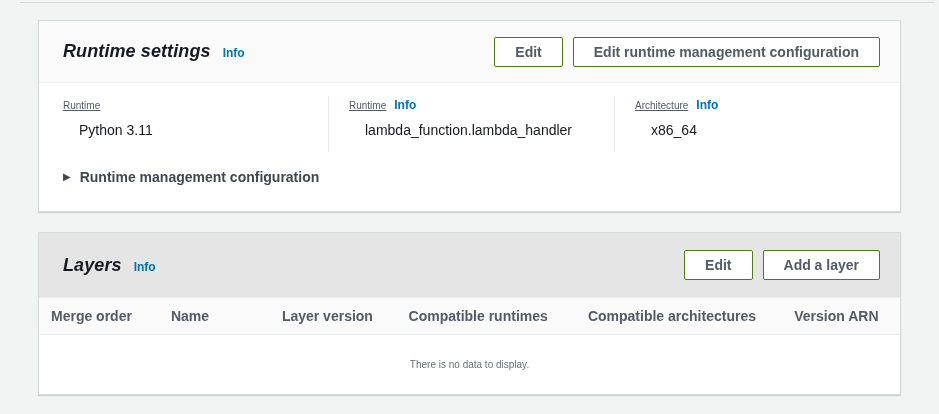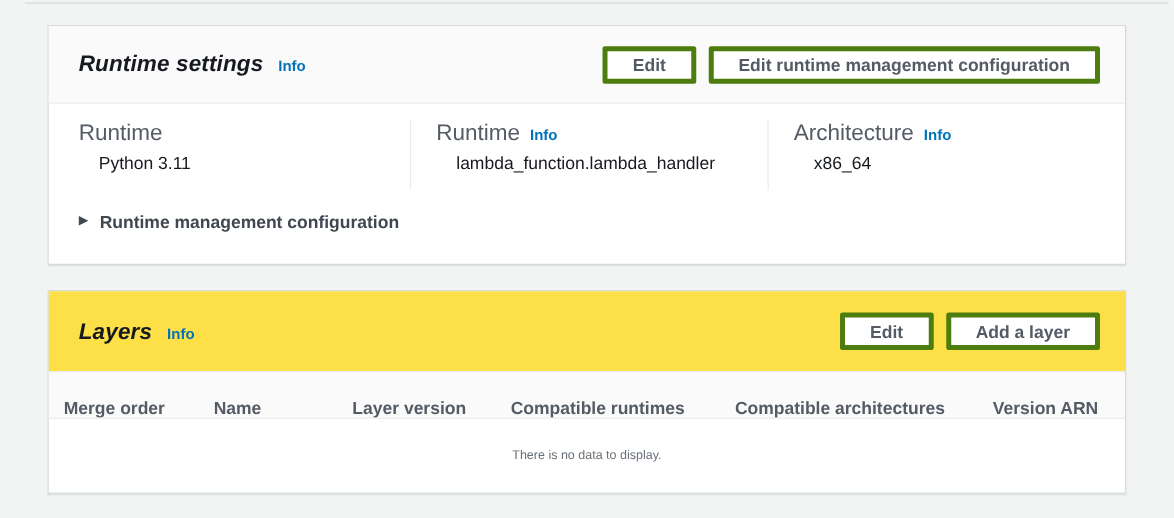--- a/index.html
+++ b/index.html
@@ -42,21 +42,21 @@
     padding: 0 20px 0 24px;
     box-sizing: border-box;
   }
   #runtime-card .card-header {
     height: 62px;
     background: #fafafa;
     border-bottom: 1px solid #eaeded;
   }
   #layers-card .card-header {
     height: 64px;
-    background: #fde047;
+    background: #e5e5e5;
   }
   .title-group {
     display: flex;
     align-items: baseline;
   }
   .section-title {
     font-size: 18px;
     font-weight: 700;
     color: #16191f;
     letter-spacing: 0.1px;
@@ -69,21 +69,21 @@
     margin-left: 12px;
     text-decoration: none;
     cursor: pointer;
   }
   .btn-group {
     display: flex;
     gap: 10px;
   }
   .btn {
     background: #ffffff;
-    border: 4px solid #4d7c0f;
+    border: 1px solid #4d7c0f;
     border-radius: 2px;
     color: #545b64;
     font-family: "Liberation Sans", "DejaVu Sans", sans-serif;
     font-size: 14px;
     font-weight: 700;
     height: 30px;
     padding: 0 20px;
     cursor: pointer;
     white-space: nowrap;
   }
@@ -98,23 +98,24 @@
     box-sizing: border-box;
     min-height: 56px;
   }
   .col:first-child { padding-left: 24px; }
   .col + .col { border-left: 1px solid #eaeded; }
   .field-label-row {
     display: flex;
     align-items: baseline;
   }
   .field-label {
-    font-size: 18px;
+    font-size: 10px;
     color: #545b64;
     line-height: 20px;
+    text-decoration: underline;
   }
   .field-label-row .info-link { margin-left: 8px; }
   .field-value {
     font-size: 14px;
     color: #16191f;
     line-height: 20px;
     margin-top: 4px;
     margin-left: 16px;
   }
 
@@ -132,21 +133,21 @@
   }
   .expander-label {
     font-size: 14px;
     font-weight: 700;
     color: #414750;
   }
 
   .table-header-row {
     display: flex;
     height: 38px;
-    align-items: flex-end;
+    align-items: center;
     background: #fafafa;
     border-top: 1px solid #eaeded;
     border-bottom: 1px solid #eaeded;
     box-sizing: border-box;
   }
   .th {
     font-size: 14px;
     font-weight: 700;
     color: #545b64;
     position: relative;

